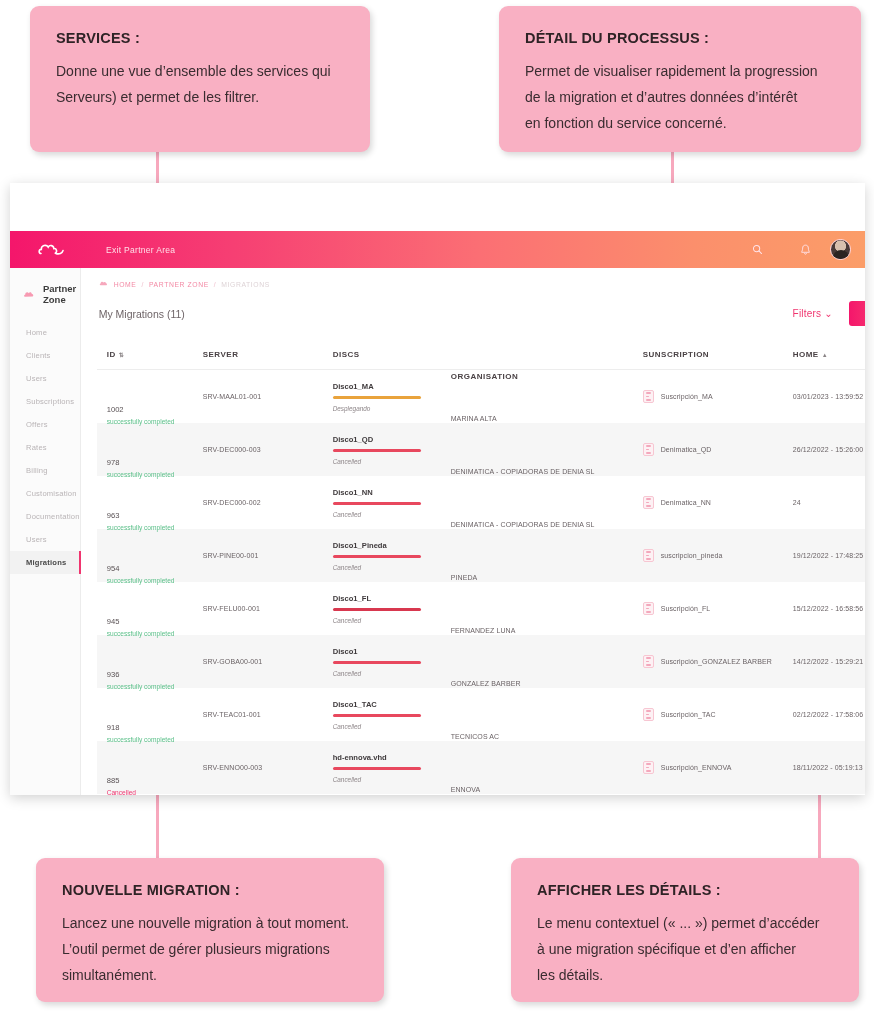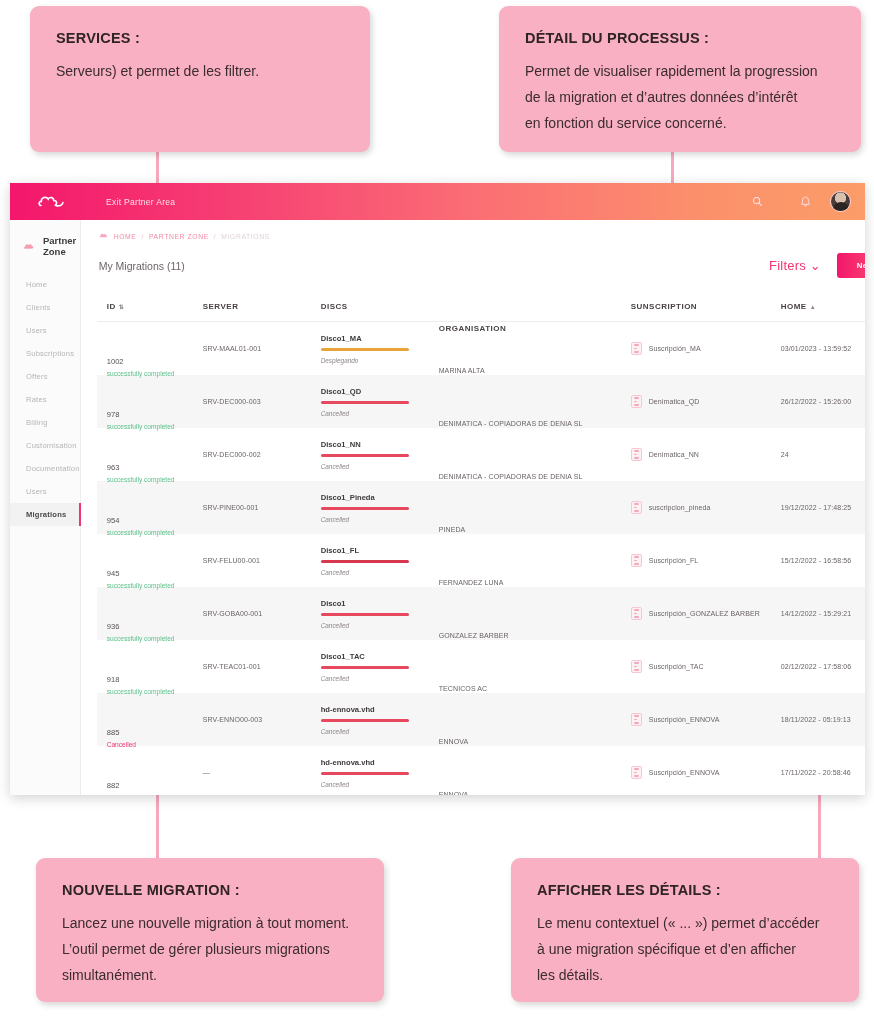--- a/index.html
+++ b/index.html
@@ -67,20 +67,21 @@
     box-shadow: 0 3px 12px rgba(0,0,0,0.18);
     overflow: hidden;
   }
   
   #topbar {
     height: 37px;
     background: linear-gradient(90deg,#f4166b 0%,#f63f73 26%,#fb6f74 55%,#fb8f6c 80%,#fb9d68 100%);
     display: flex; align-items: center;
     padding: 8px 14px;
     color: #fff;
+    margin-top: 48px;
   }
   #topbar .logo { margin-left: 14px; margin-right: 42px; display:flex; align-items:center; }
   #topbar .exit-label {
     font-size: 8.5px; letter-spacing: .3px; color: #ffe9ef; opacity:.95;
   }
   #topbar .spacer { flex: 1; }
   .tb-icon { width: 26px; display:flex; align-items:center; justify-content:center; color:#ffe3ea; }
   #avatar {
     width: 21px; height: 21px; border-radius: 50%;
     background: radial-gradient(circle at 50% 32%, #d8c0ae 0 34%, #4a3a38 36% 100%);
@@ -112,21 +113,21 @@
   #content { flex:1; background:#ffffff; padding: 12px 16px 0 16px; position: relative; }
   #breadcrumb {
     display:flex; align-items:center; gap:5px;
     font-size: 6.8px; letter-spacing:.6px; color:#f38aa5; padding-left: 2px;
   }
   #breadcrumb .bc-sep { color:#f0c3cf; }
   #breadcrumb .bc-current { color:#ddd2d5; }
   #title-row { display:flex; align-items:center; margin-top: 13px; padding-left:2px; }
   #page-title { font-size:10.5px; color:#6e6467; }
   #title-row .t-spacer { flex:1; }
-  #filters-btn { font-size:13px; color:#f0356f; margin-right:16px; letter-spacing:.2px;padding-left:21px; }
+  #filters-btn { font-size:10px; color:#f0356f; margin-right:16px; letter-spacing:.2px;padding-left:21px; }
   #new-migration-btn {
     background: linear-gradient(90deg,#f4166b 0%,#f84a73 45%,#fb8f6c 100%);
     color:#fff; font-size:7.8px; font-weight:bold;
     padding: 8px 20px; border-radius: 3px; border:none;
     letter-spacing:.2px; white-space:nowrap;
   }
 
   
   #table { margin-top: 14px; }
   .thead {
@@ -134,21 +135,21 @@
     font-size: 8px; font-weight: bold; color:#4a4245; letter-spacing:.5px;
     padding: 0 0 0 10px; border-bottom:1px solid #ededed;
   }
   .trow {
     display:flex; align-items:center; height: 53px;
     padding: 0 0 0 10px; background:#fff;
   }
   .trow.alt { background:#f6f6f6; }
   .c-id     { width: 96px; }
   .c-server { width: 118px; }
-  .c-discs  { width: 118px; }
+  .c-discs  { width: 118px; margin-left: 12px; }
   .c-org    { width: 192px; margin-top: 44px; }
   .c-sub    { width: 150px; }
   .c-home   { width: 110px; }
   .c-menu   { width: 42px; text-align:center; }
 
   .cell-id .id-num { font-size:7.6px; color:#585053; display:block; margin-bottom:4px;margin-top:36px; }
   .cell-id .id-status { font-size:6.6px; display:block; }
   .st-ok { color:#5cc08a; }
   .st-cancel { color:#f0356f; }
 
@@ -188,20 +189,21 @@
   </div>
   <div class="dot-halo" style="left:755px; top:235px; width:40px; height:40px;">
     <div class="dot-core" style="width:20px;height:20px;"></div>
   </div>
   <div class="dot-halo" style="left:802px; top:370px; width:32px; height:32px;">
     <div class="dot-core" style="width:16px;height:16px;"></div>
   </div>
 
   <div class="callout" id="callout-services">
     <div class="c-title">SERVICES :</div>
+    <div class="c-line">Donne une vue d’ensemble des services qui</div>
     <div class="c-line">Serveurs) et permet de les filtrer.</div>
   </div>
 
   <div class="callout" id="callout-process">
     <div class="c-title">DÉTAIL DU PROCESSUS :</div>
     <div class="c-line">Permet de visualiser rapidement la progression</div>
     <div class="c-line">de la migration et d’autres données d’intérêt</div>
     <div class="c-line">en fonction du service concerné.</div>
   </div>
 

